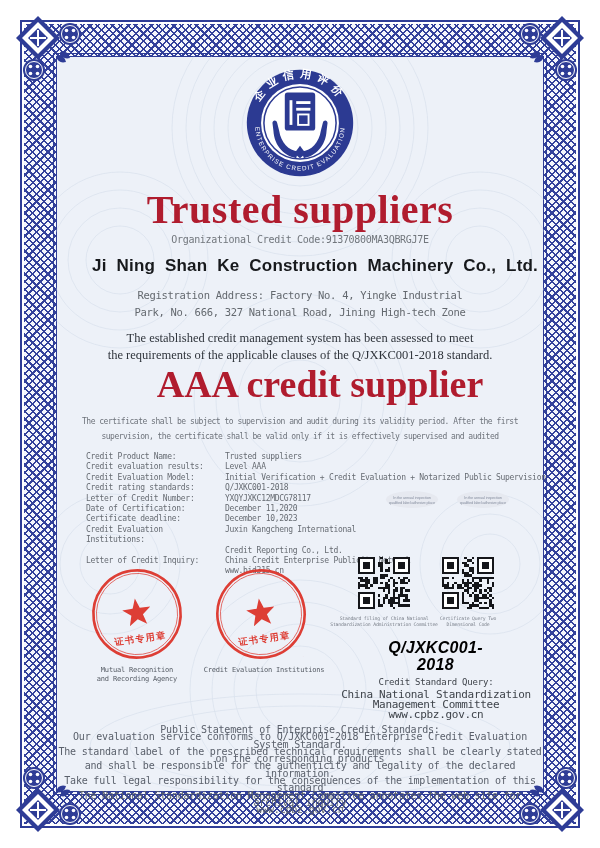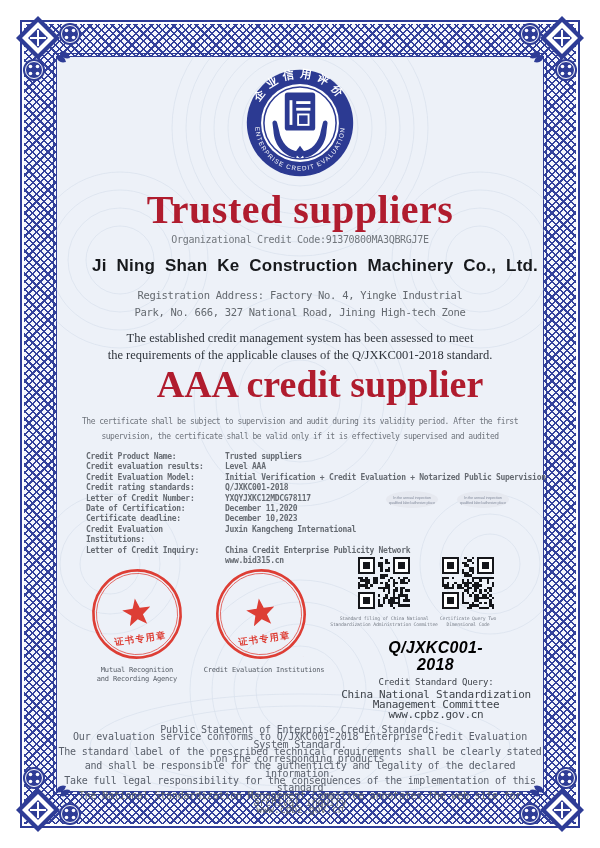--- a/index.html
+++ b/index.html
@@ -25,21 +25,21 @@
   .center{left:0;right:0;text-align:center;}
   .mono{font-family:"DejaVu Sans Mono","Liberation Mono",monospace;}
   .serif{font-family:"Liberation Serif","DejaVu Serif",serif;}
   .cert-title{top:186px;font-size:40px;font-weight:bold;color:#b01c2e;letter-spacing:.5px;}
   .org-line{top:234px;font-size:10px;letter-spacing:-.3px;color:#71767c;}
   .company{top:256px;font-size:17px;font-weight:bold;color:#17191c;letter-spacing:.2px;word-spacing:5px;margin-left:30px;}
   .address{top:287px;font-size:10.5px;letter-spacing:-.3px;line-height:17px;color:#63686e;}
   .assessment{top:330px;font-size:12.5px;line-height:17px;color:#2f343b;}
   .subtitle{top:362px;font-size:38px;font-weight:bold;color:#b01c2e;padding-left:40px;}
   .supervision{top:414px;font-size:8px;letter-spacing:-.5px;line-height:15px;color:#6d727a;}
-  .details{top:452px;left:86px;font-size:8px;letter-spacing:-.3px;line-height:10.4px;color:#666b72;font-weight:bold;}
+  .details{top:452px;left:86px;font-size:8px;letter-spacing:-.3px;line-height:10.4px;color:#666b72;}
   .drow{display:flex;}
   .dlabel{width:139px;flex:none;}
   .oval{width:52px;height:17px;border-radius:50%;background:#e6e9f0;
         display:flex;flex-direction:column;align-items:center;justify-content:center;
         font-size:4px;line-height:5px;color:#8b93a3;letter-spacing:-.2px;text-align:center;}
   .oval1{left:386px;top:491px;}
   .oval2{left:457px;top:491px;}
   
   .stamp{width:96px;height:96px;top:566px;transform:rotate(-8deg);opacity:.95;}
   .stamp1{left:89px;} .stamp2{left:213px;}
@@ -277,20 +277,24 @@
         <span class="dlabel">Date of Certification:</span>
         <span>December 11,2020</span>
       </div>
       <div class="drow">
         <span class="dlabel">Certificate deadline:</span>
         <span>December 10,2023</span>
       </div>
       <div class="drow">
         <span class="dlabel">Credit Evaluation Institutions:</span>
         <span>Juxin Kangcheng International</span>
+      </div>
+      <div class="drow">
+        <span class="dlabel"></span>
+        <span>Credit Reporting Co., Ltd.</span>
       </div>
       <div class="drow">
         <span class="dlabel">Letter of Credit Inquiry:</span>
         <span>China Credit Enterprise Publicity Network</span>
       </div>
       <div class="drow">
         <span class="dlabel"></span>
         <span>www.bid315.cn</span>
       </div>
     </div>

